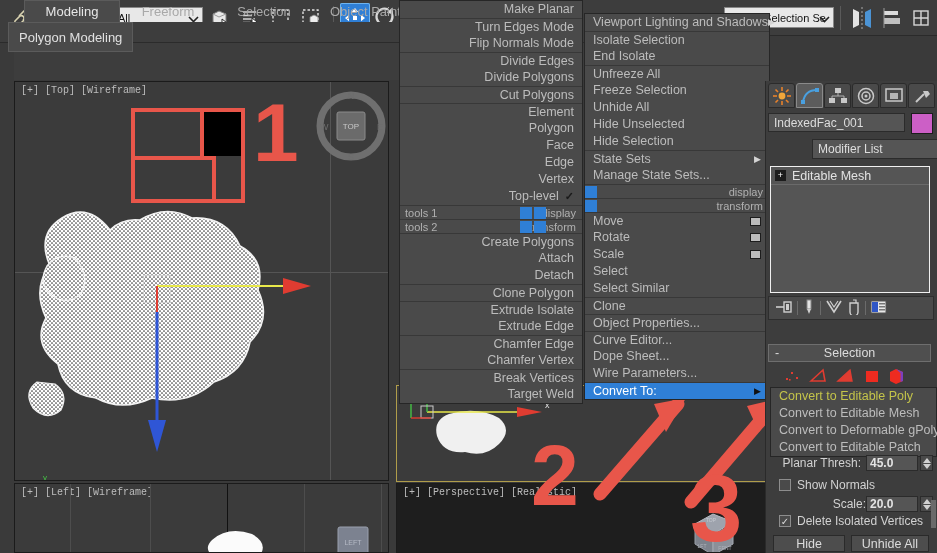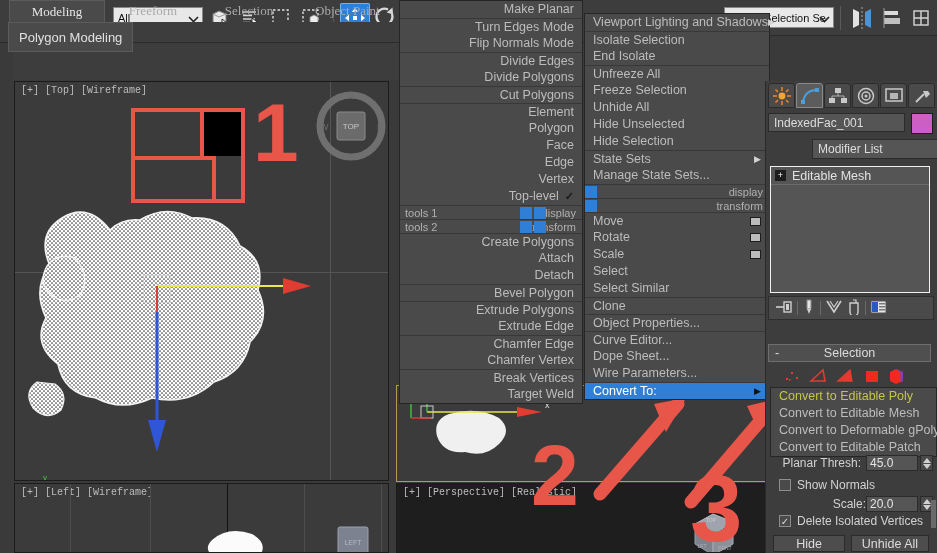--- a/index.html
+++ b/index.html
@@ -33,21 +33,21 @@
   }
   .tb-select .arrow { position:absolute; right:3px; top:5px; }
   .selset {
     width:110px; height:21px; background:#e8e8e8; color:#111; border:1px solid #888;
     font-size:11px; padding-left:3px; display:flex; align-items:center;
     position:relative; overflow:hidden; white-space:nowrap;
   }
 
   
   #ribbon { left:0; top:36px; width:770px; height:44px; background:#3d3d3d; }
-  #ribbon-tabs { position:absolute; left:9px; top:0; display:flex; height:22px;font-family:Liberation Serif, serif; }
+  #ribbon-tabs { position:absolute; left:24px; top:0; display:flex; height:22px; }
   .rtab {
     padding:2px 18px 2px 18px; font-size:13px; color:#a9a9a9;
     display:flex; align-items:center; justify-content:center; min-width:96px;
   }
   .rtab.sel { background:#4a4a4a; color:#e6e6e6; border:1px solid #5b5b5b; border-bottom:none; }
   #ribbon-sub {
     position:absolute; left:8px; top:22px; height:20px;
     background:#4a4a4a; border:1px solid #5b5b5b;
     padding:14px 10px; font-size:13px; color:#e0e0e0; display:flex; align-items:center;
   }
@@ -129,21 +129,21 @@
     position:absolute; left:768px; top:344px; width:163px; height:18px;
     background:#4f4f4f; border:1px solid #6e6e6e;
     display:flex; align-items:center; color:#dcdcdc; font-size:12.5px;
   }
   .rollout-hdr .minus { padding:0 6px; }
   .rollout-hdr .ttl { flex:1; text-align:center; padding-right:16px;}
   #selicons { position:absolute; left:770px; top:366px; width:160px; height:22px; display:flex; align-items:center; gap:7px; padding-left:14px; }
 
   .prop-row { position:absolute; display:flex; align-items:center; font-size:12px; color:#d2d2d2; }
   .spinbox { width:52px; height:16px; background:#555; border:1px solid #2b2b2b; color:#e4e4e4;
-             font-size:12px; padding-left:3px; display:flex; align-items:center; }
+             font-size:12px; padding-left:3px; display:flex; align-items:center;font-weight:bold; }
   .spin { width:13px; height:16px; background:#4a4a4a; border:1px solid #2b2b2b; margin-left:2px;
           display:flex; flex-direction:column; align-items:center; justify-content:center; gap:1px;}
   .chk { width:12px; height:12px; background:#4a4a4a; border:1px solid #8d8d8d; display:flex;
          align-items:center; justify-content:center; font-size:10px; color:#ddd; }
   .btn3d { background:#4d4d4d; border:1px solid #2a2a2a; color:#dcdcdc; font-size:12.5px;
            display:flex; align-items:center; justify-content:center; }
 
   
   .anno { position:absolute; color:#e8564a; font-weight:bold; pointer-events:none; }
   .annobox { position:absolute; border:4px solid #e8564a; }
@@ -487,24 +487,24 @@
   <div class="mi right sep-top">
       <span>Create Polygons</span>
     </div>
   <div class="mi right">
       <span>Attach</span>
     </div>
   <div class="mi right">
       <span>Detach</span>
     </div>
   <div class="mi right sep-top">
-      <span>Bevel Polygon</span>
+      <span>Clone Polygon</span>
     </div>
   <div class="mi right sep-top">
-      <span>Extrude Polygons</span>
+      <span>Extrude Isolate</span>
     </div>
   <div class="mi right">
       <span>Extrude Edge</span>
     </div>
   <div class="mi right sep-top">
       <span>Chamfer Edge</span>
     </div>
   <div class="mi right">
       <span>Chamfer Vertex</span>
     </div>

